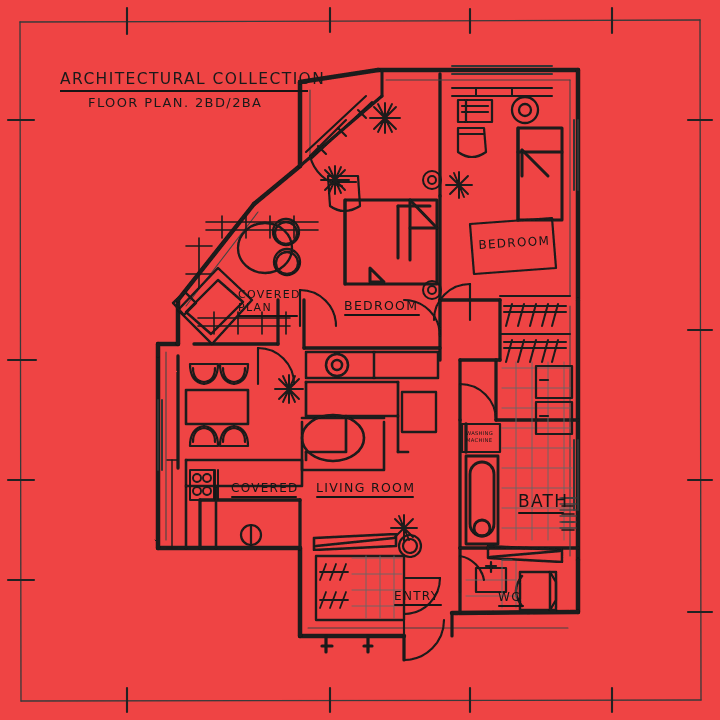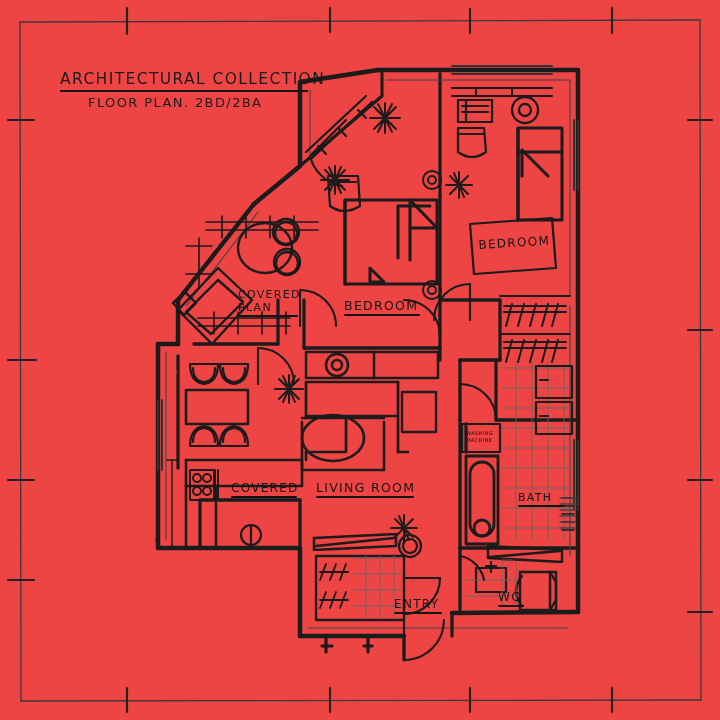--- a/index.html
+++ b/index.html
@@ -499,26 +499,26 @@
   <div class="lbl" style="left:231px;top:481px;font-size:12px;">
     <span class="txt">COVERED</span>
     <span class="rule" style="width:66px;"></span>
   </div>
 
   <div class="lbl" style="left:316px;top:480px;font-size:12.5px;">
     <span class="txt">LIVING ROOM</span>
     <span class="rule" style="width:98px;"></span>
   </div>
 
-  <div class="lbl" style="left:518px;top:491px;font-size:11px;">
+  <div class="lbl" style="left:518px;top:491px;font-size:17px;">
     <span class="txt">BATH</span>
     <span class="rule" style="width:46px;"></span>
   </div>
 
-  <div class="lbl" style="left:394px;top:589px;font-size:12px;margin-top:8px;">
+  <div class="lbl" style="left:394px;top:589px;font-size:12px;">
     <span class="txt">ENTRY</span>
     <span class="rule" style="width:48px;"></span>
   </div>
 
   <div class="lbl" style="left:487px;top:590px;font-size:12px;margin-left:11px;">
     <span class="txt">WC</span>
     <span class="rule" style="width:26px;"></span>
   </div>
 
   <div class="lbl" style="left:466px;top:430px;font-size:5.2px;letter-spacing:0.3px;line-height:1.35;">

